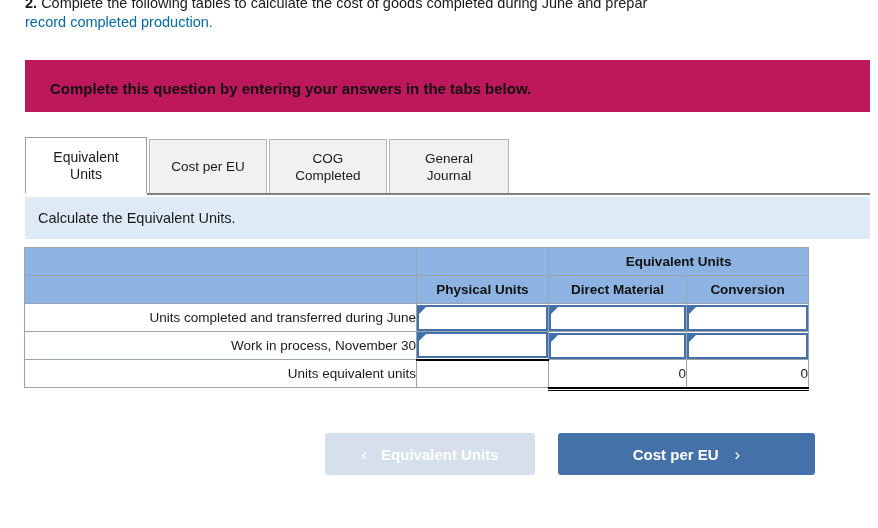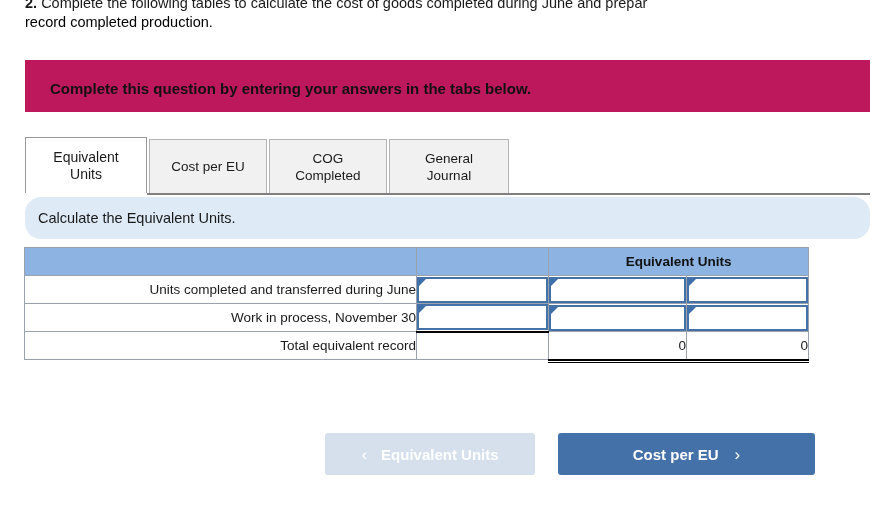--- a/index.html
+++ b/index.html
@@ -30,21 +30,21 @@
     color: #1a1a1a;
     line-height: 20px;
     white-space: nowrap;
   }
   .prompt .q-num { font-weight: bold; }
   .prompt-line2 {
     position: absolute;
     left: 25px;
     top: 12px;
     font-size: 14.5px;
-    color: #000000;
+    color: #0369a1;
     line-height: 20px;
   }
 
   
   .gray-banner {
     position: absolute;
     left: 25px;
     top: 60px;
     width: 845px;
     height: 52px;
@@ -117,21 +117,20 @@
   
   .instr-bar {
     position: absolute;
     left: 25px;
     top: 197px;
     width: 845px;
     height: 42px;
     background: #deeaf6;
     display: flex;
     align-items: center;
-    border-radius: 16px;
   }
   .instr-text {
     font-size: 14.5px;
     color: #1a1a1a;
     padding-left: 13px;
   }
 
   
   .tbl {
     position: absolute;
@@ -301,20 +300,26 @@
       <col class="col-phys">
       <col class="col-dm">
       <col class="col-conv">
     </colgroup>
     <thead>
       <tr>
         <th class="hdr-blank"></th>
         <th class="hdr-blank"></th>
         <th class="hdr" colspan="2">Equivalent Units</th>
       </tr>
+      <tr>
+        <th class="hdr-blank"></th>
+        <th class="hdr">Physical Units</th>
+        <th class="hdr">Direct Material</th>
+        <th class="hdr">Conversion</th>
+      </tr>
     </thead>
     <tbody>
 
       <tr>
         <td class="lbl-cell">Units completed and transferred during June</td>
         <td class="entry-cell">
           <span class="entry-box"></span>
         </td>
         <td class="entry-cell">
           <span class="entry-box"></span>
@@ -332,21 +337,21 @@
         <td class="entry-cell">
           <span class="entry-box"></span>
         </td>
         <td class="entry-cell">
           <span class="entry-box"></span>
         </td>
       </tr>
 
 
       <tr>
-        <td class="lbl-cell">Total equivalent record</td>
+        <td class="lbl-cell">Units equivalent units</td>
         <td class="val-cell"></td>
         <td class="val-cell rule-single dbl-under">0</td>
         <td class="val-cell rule-single dbl-under">0</td>
       </tr>
 
     </tbody>
   </table>
 
   <button class="btn-prev">
     <span class="chev">‹</span>

